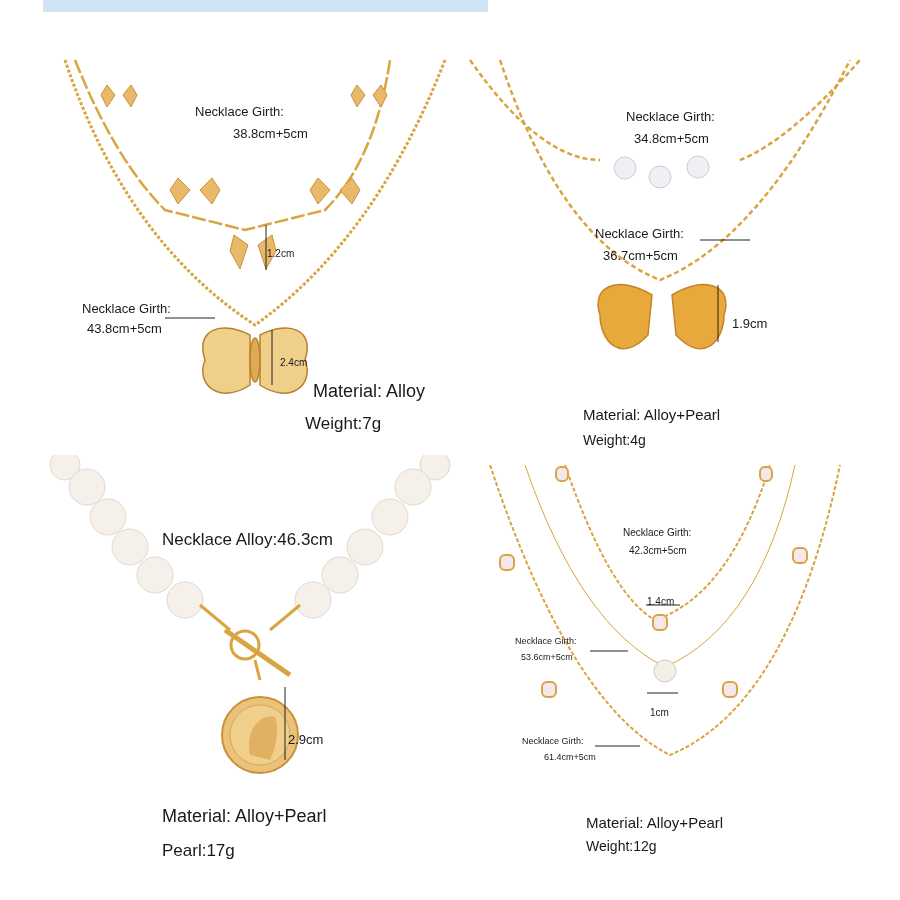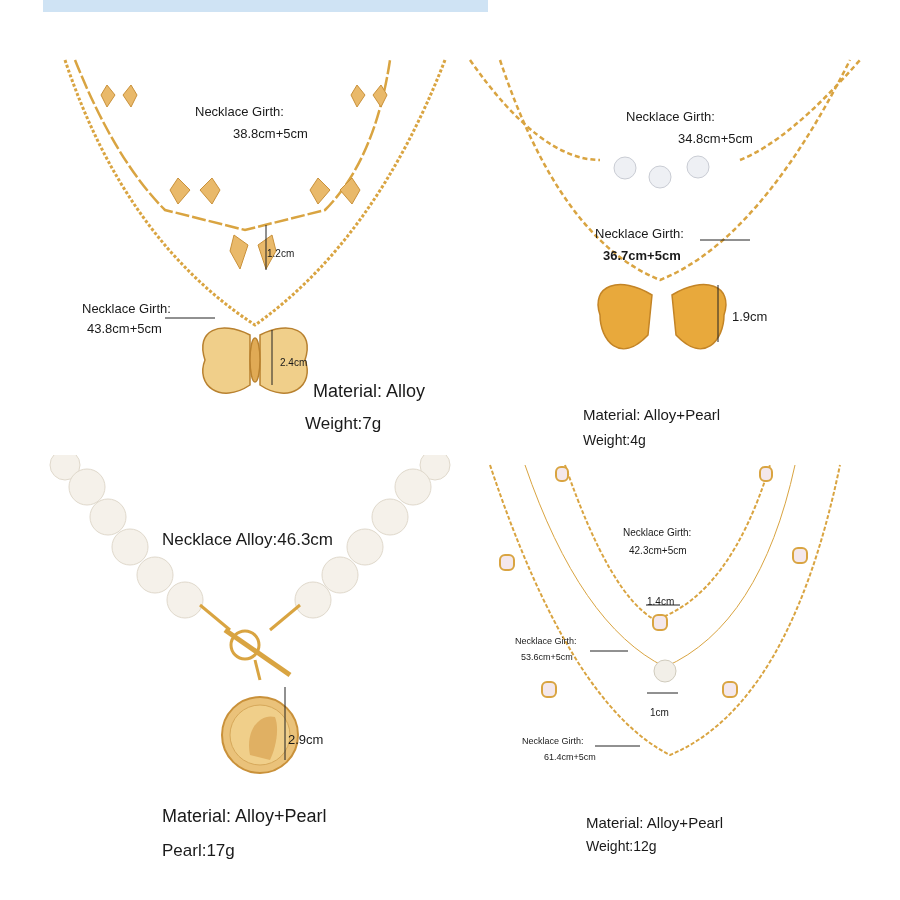--- a/index.html
+++ b/index.html
@@ -73,24 +73,24 @@
     <g fill="#e8a93c" stroke="#c38426" stroke-width="1.5">
       <path d="M192 255 C160 235 130 245 140 275 C140 300 160 325 188 295 Z"></path>
       <path d="M212 255 C244 235 274 245 264 275 C264 300 244 325 216 295 Z"></path>
     </g>
     <g stroke="#222" stroke-width="1">
       <line x1="240" y1="200" x2="290" y2="200"></line>
       <line x1="258" y1="245" x2="258" y2="302"></line>
     </g>
   </svg>
   <div class="lbl s13" style="left:166px;top:70px;">Necklace Girth:</div>
-  <div class="lbl s13" style="left:174px;top:92px;margin-left:44px;">34.8cm+5cm</div>
+  <div class="lbl s13" style="left:174px;top:92px;">34.8cm+5cm</div>
   <div class="lbl s13" style="left:135px;top:187px;">Necklace Girth:</div>
-  <div class="lbl s13" style="left:143px;top:209px;font-weight:bold;">36.7cm+5cm</div>
-  <div class="lbl s13" style="left:272px;top:270px;">1.9cm</div>
+  <div class="lbl s13" style="left:143px;top:209px;">36.7cm+5cm</div>
+  <div class="lbl s13" style="left:272px;top:277px;">1.9cm</div>
   <div class="lbl s16 s17" style="left:123px;top:367px;font-size:15px;">Material: Alloy+Pearl</div>
   <div class="lbl" style="left:123px;top:393px;font-size:14px;">Weight:4g</div>
 </div>
 
 <div class="panel p3">
   <svg viewBox="0 0 420 420">
     <g fill="#f5f1ea" stroke="#e0d9cc" stroke-width="1">
       <circle cx="20" cy="10" r="15"></circle>
         <circle cx="42" cy="32" r="18"></circle>
         <circle cx="63" cy="62" r="18"></circle>

